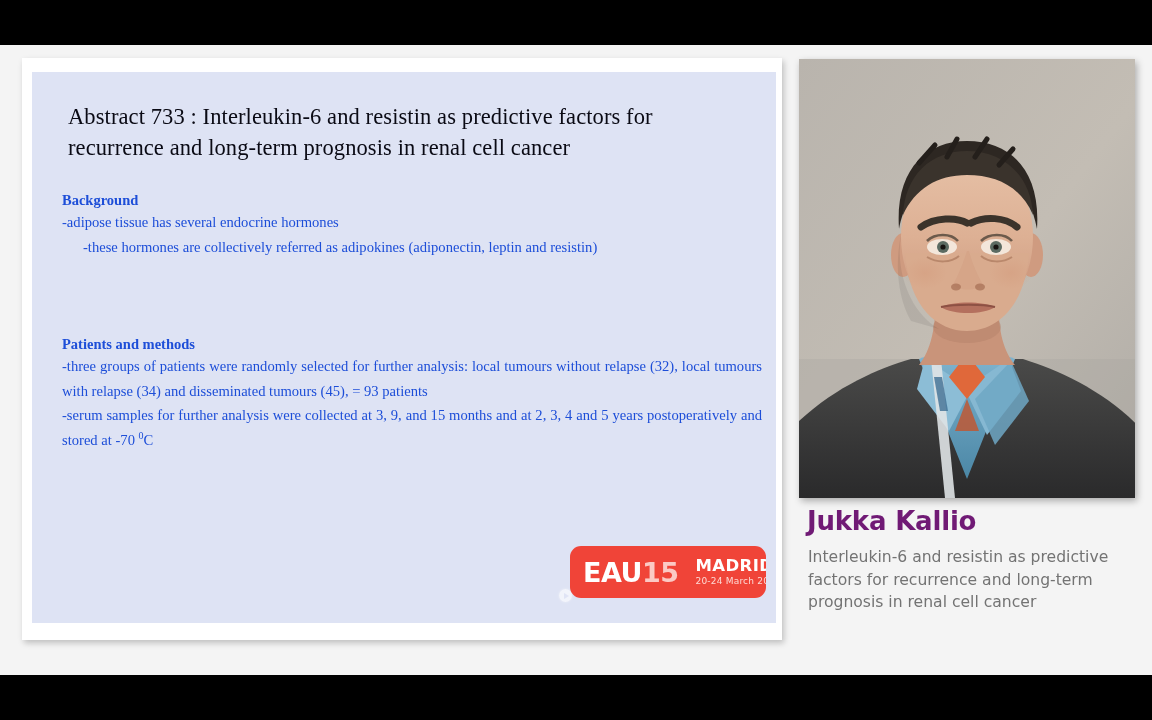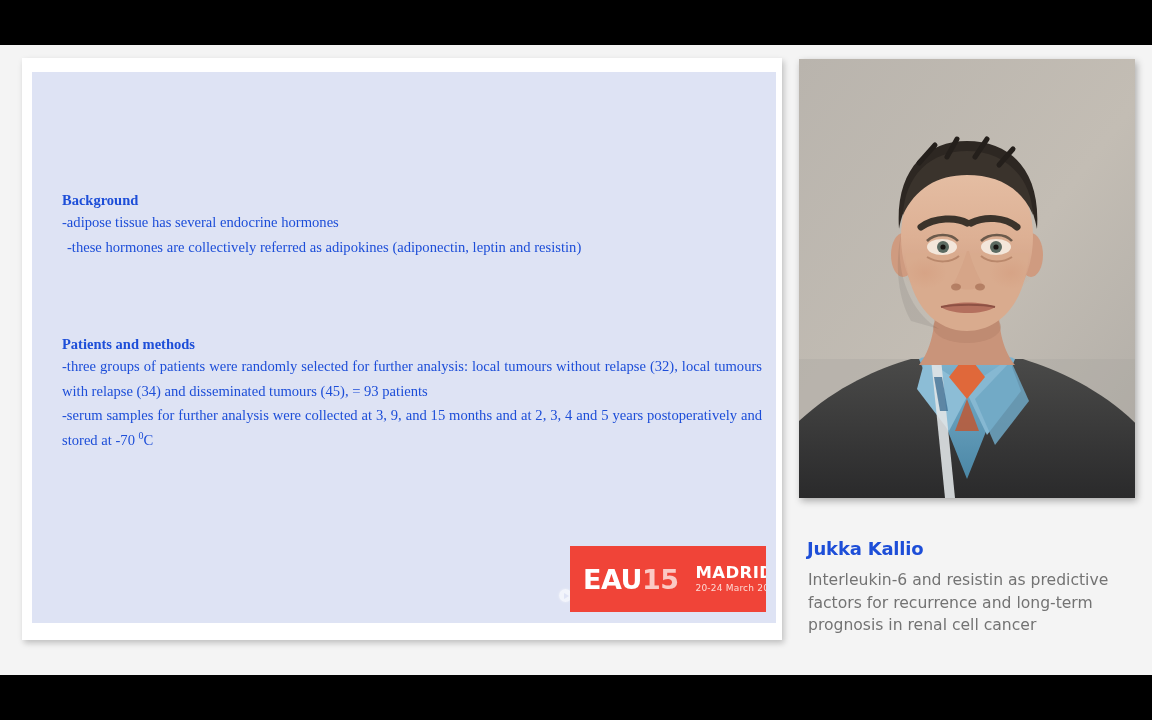--- a/index.html
+++ b/index.html
@@ -79,21 +79,21 @@
     font-weight: bold;
     font-size: 14.5px;
     line-height: 20px;
   }
   .sec-line {
     font-size: 14.6px;
     line-height: 24.6px;
     text-align: justify;
     text-justify: inter-word;
   }
-  .sec-line.indent { padding-left: 5px; }
+  .sec-line.indent { padding-left: 5px; margin-left: 16px; }
   .sec-line.nojust { text-align: left; }
 
   #bg-block  { top: 118px; }
   #pm-block  { top: 262px; }
 
   sup.deg {
     font-size: 10px;
     vertical-align: super;
     line-height: 0;
   }
@@ -113,25 +113,26 @@
     left: 5px; top: 3.5px;
     border-left: 5px solid rgba(222,227,244,0.95);
     border-top: 3px solid transparent;
     border-bottom: 3px solid transparent;
   }
 
   
   .eau-logo {
     position: absolute;
     left: 538px; top: 474px;
-    width: 196px; height: 66px;
+    width: 196px; height: 52px;
     background: #f04438;
     display: flex;
     align-items: center;
     overflow: hidden;
+    border-radius: 11px;
   }
   .eau-left {
     font-family: "DejaVu Sans", sans-serif;
     font-weight: bold;
     font-size: 27px;
     letter-spacing: -0.5px;
     color: #ffffff;
     padding-left: 13px;
     line-height: 1;
     white-space: nowrap;
@@ -176,26 +177,26 @@
   }
   .photo {
     position: absolute;
     inset: 0;
     overflow: hidden;
     background: #b6b1aa;
   }
   .photo svg { display: block; width: 336px; height: 439px; }
 
   .speaker-name {
-    margin-top: 40px;
+    margin-top: 8px;
     padding-left: 8px;
     font-family: "DejaVu Sans", sans-serif;
     font-weight: bold;
-    font-size: 18px;
-    color: #1d4ed8;
+    font-size: 26px;
+    color: #701a75;
     letter-spacing: -0.2px;
   }
   .speaker-sub {
     margin-top: 10px;
     padding-left: 9px;
     width: 312px;
     font-family: "DejaVu Sans", sans-serif;
     font-size: 15.6px;
     line-height: 22.6px;
     color: #737373;
@@ -206,20 +207,21 @@
 
 <div id="viewer">
 
   <div class="bar-top"></div>
 
   <div class="stage">
 
     <div class="slide-card">
       <div class="slide">
 
+        <div class="slide-title">Abstract 733 : Interleukin-6 and resistin as predictive factors for recurrence and long-term prognosis in renal cell cancer</div>
 
         <div class="sec" id="bg-block">
           <div class="sec-head">Background</div>
           <div class="sec-line nojust">-adipose tissue has several endocrine hormones</div>
           <div class="sec-line nojust indent">-these hormones are collectively referred as adipokines (adiponectin, leptin and resistin)</div>
         </div>
 
         <div class="sec" id="pm-block">
           <div class="sec-head">Patients  and methods</div>
           <div class="sec-line">-three groups of patients were randomly selected for further analysis: local tumours without relapse (32), local tumours with relapse (34) and disseminated tumours (45), = 93 patients</div>

